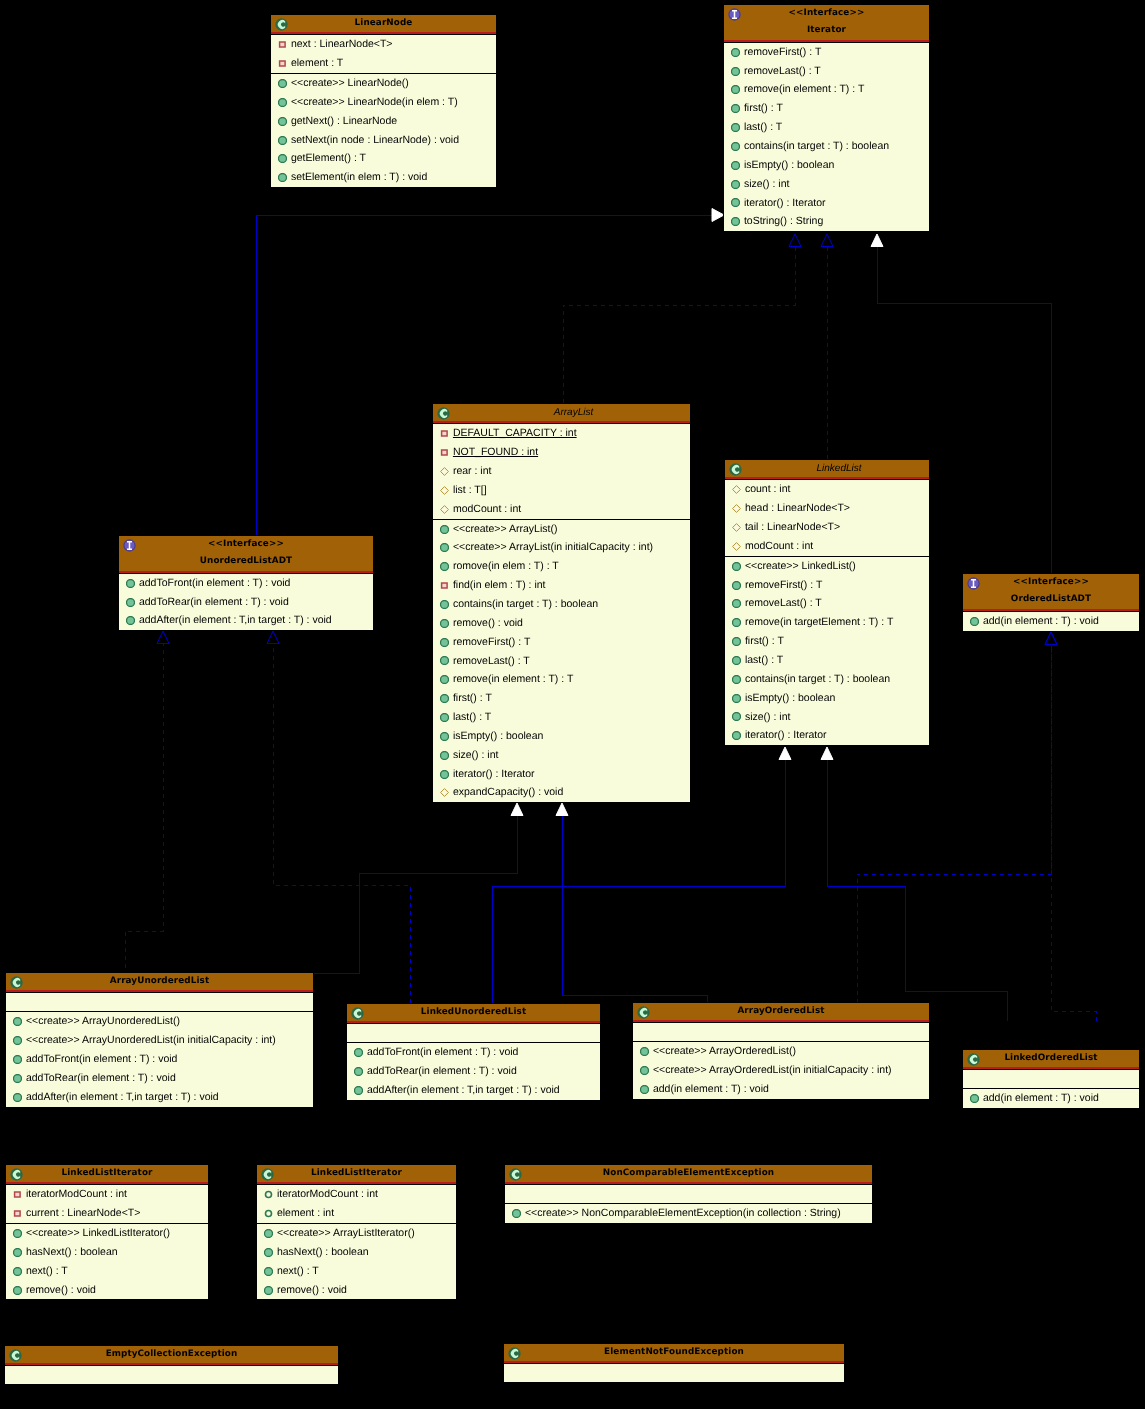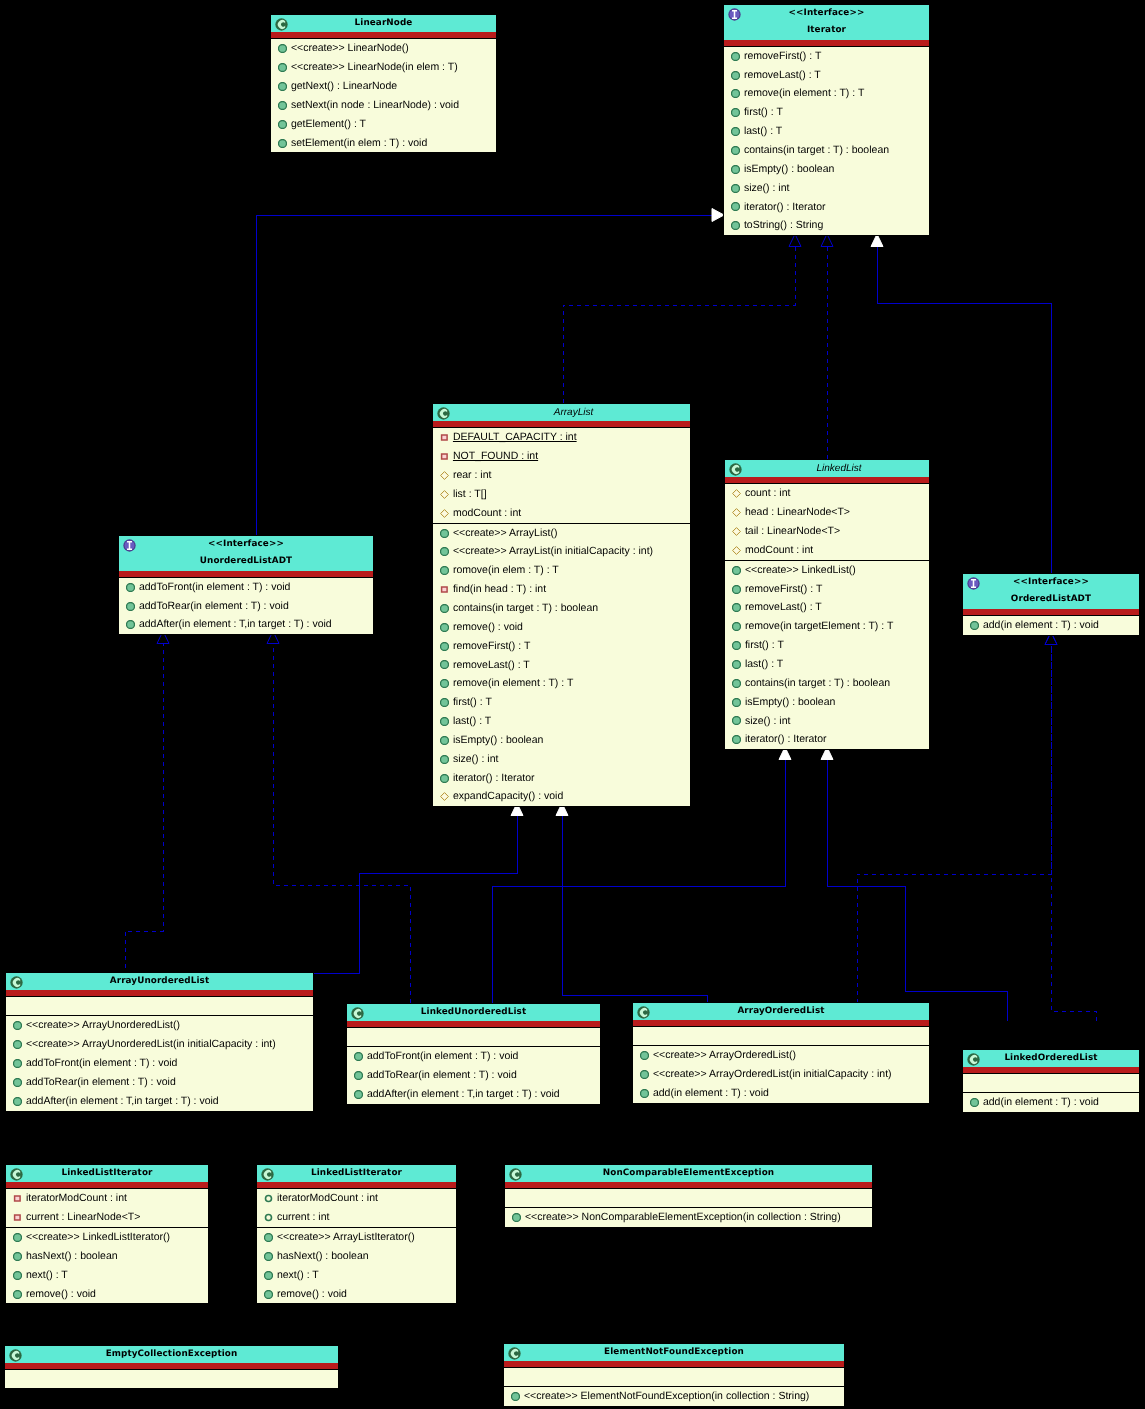--- a/index.html
+++ b/index.html
@@ -4,21 +4,21 @@
 <title>UML Class Diagram</title>
 <style>
   html,body{margin:0;padding:0;background:#000;}
   body{width:1145px;height:1409px;overflow:hidden;
        font-family:"Liberation Sans",sans-serif;
        -webkit-font-smoothing:antialiased;text-rendering:geometricPrecision;}
   #stage{position:relative;width:1145px;height:1409px;background:#000;}
   svg.links{position:absolute;left:0;top:0;width:1145px;height:1409px;}
   .umlbox{position:absolute;box-sizing:border-box;background:#f8fcdb;
           border:1px solid #000;}
-  .hdr{background:#5eead4;border-bottom:6px solid #b91c1c;position:relative;}
+  .hdr{background:#a16207;border-bottom:2px solid #b91c1c;position:relative;}
   .hdr .line{text-align:center;font-weight:bold;font-size:8.8px;color:#000;
              font-family:"DejaVu Sans",sans-serif;letter-spacing:0.1px;
              height:17.4px;line-height:17.4px;}
   .hdr .line.abs{font-style:italic;font-weight:normal;font-size:10px;
                  font-family:"Liberation Sans",sans-serif;letter-spacing:0;margin-left:24px;}
   .hdricon{position:absolute;left:4px;top:3px;
            width:13px;height:13px;line-height:0;}
   .sect{position:relative;}
   .sect.sep{border-top:1px solid #000;}
   .row{height:18.85px;line-height:18.85px;font-size:10.5px;color:#000;
@@ -88,20 +88,34 @@
     <div class="hdr">
       <svg class="hdricon" viewBox="0 0 12 12" width="12" height="12">
           <circle cx="6" cy="6" r="5.7" fill="#2c6842"></circle>
           <path d="M9.4 2.9 A4.1 4.1 0 1 0 9.4 9.1 L9.4 7.0 A2.0 2.0 0 1 1 9.4 5.0 Z" fill="#c7f7d6"></path>
         </svg>
       <div class="line">LinearNode</div>
     </div>
     <div class="sect sep">
       <div class="row">
         <span class="ic"><svg class="icsvg" viewBox="0 0 9 9" width="9" height="9">
+              <rect x="1.6" y="2" width="5.5" height="5" fill="#fbd2d2" stroke="#b04a4a" stroke-width="1.5"></rect>
+            </svg></span>
+        <span class="lbl">next : LinearNode&lt;T&gt;</span>
+      </div>
+      <div class="row">
+        <span class="ic"><svg class="icsvg" viewBox="0 0 9 9" width="9" height="9">
+              <rect x="1.6" y="2" width="5.5" height="5" fill="#fbd2d2" stroke="#b04a4a" stroke-width="1.5"></rect>
+            </svg></span>
+        <span class="lbl">element : T</span>
+      </div>
+    </div>
+    <div class="sect sep">
+      <div class="row">
+        <span class="ic"><svg class="icsvg" viewBox="0 0 9 9" width="9" height="9">
               <circle cx="4.5" cy="4.5" r="4" fill="#72c498" stroke="#2f7a52" stroke-width="1.3"></circle>
             </svg></span>
         <span class="lbl">&lt;&lt;create&gt;&gt; LinearNode()</span>
       </div>
       <div class="row">
         <span class="ic"><svg class="icsvg" viewBox="0 0 9 9" width="9" height="9">
               <circle cx="4.5" cy="4.5" r="4" fill="#72c498" stroke="#2f7a52" stroke-width="1.3"></circle>
             </svg></span>
         <span class="lbl">&lt;&lt;create&gt;&gt; LinearNode(in elem : T)</span>
       </div>
@@ -260,21 +274,21 @@
       <div class="row">
         <span class="ic"><svg class="icsvg" viewBox="0 0 9 9" width="9" height="9">
               <circle cx="4.5" cy="4.5" r="4" fill="#72c498" stroke="#2f7a52" stroke-width="1.3"></circle>
             </svg></span>
         <span class="lbl">romove(in elem : T) : T</span>
       </div>
       <div class="row">
         <span class="ic"><svg class="icsvg" viewBox="0 0 9 9" width="9" height="9">
               <rect x="1.6" y="2" width="5.5" height="5" fill="#fbd2d2" stroke="#b04a4a" stroke-width="1.5"></rect>
             </svg></span>
-        <span class="lbl">find(in head : T) : int</span>
+        <span class="lbl">find(in elem : T) : int</span>
       </div>
       <div class="row">
         <span class="ic"><svg class="icsvg" viewBox="0 0 9 9" width="9" height="9">
               <circle cx="4.5" cy="4.5" r="4" fill="#72c498" stroke="#2f7a52" stroke-width="1.3"></circle>
             </svg></span>
         <span class="lbl">contains(in target : T) : boolean</span>
       </div>
       <div class="row">
         <span class="ic"><svg class="icsvg" viewBox="0 0 9 9" width="9" height="9">
               <circle cx="4.5" cy="4.5" r="4" fill="#72c498" stroke="#2f7a52" stroke-width="1.3"></circle>
@@ -673,21 +687,21 @@
       <div class="row">
         <span class="ic"><svg class="icsvg" viewBox="0 0 9 9" width="9" height="9">
               <circle cx="4.5" cy="4.5" r="3" fill="#f8fcdb" stroke="#2f7a52" stroke-width="1.6"></circle>
             </svg></span>
         <span class="lbl">iteratorModCount : int</span>
       </div>
       <div class="row">
         <span class="ic"><svg class="icsvg" viewBox="0 0 9 9" width="9" height="9">
               <circle cx="4.5" cy="4.5" r="3" fill="#f8fcdb" stroke="#2f7a52" stroke-width="1.6"></circle>
             </svg></span>
-        <span class="lbl">current : int</span>
+        <span class="lbl">element : int</span>
       </div>
     </div>
     <div class="sect sep">
       <div class="row">
         <span class="ic"><svg class="icsvg" viewBox="0 0 9 9" width="9" height="9">
               <circle cx="4.5" cy="4.5" r="4" fill="#72c498" stroke="#2f7a52" stroke-width="1.3"></circle>
             </svg></span>
         <span class="lbl">&lt;&lt;create&gt;&gt; ArrayListIterator()</span>
       </div>
       <div class="row">
@@ -745,23 +759,15 @@
   <div class="umlbox" style="left:503px;top:1343px;width:342px">
     <div class="hdr">
       <svg class="hdricon" viewBox="0 0 12 12" width="12" height="12">
           <circle cx="6" cy="6" r="5.7" fill="#2c6842"></circle>
           <path d="M9.4 2.9 A4.1 4.1 0 1 0 9.4 9.1 L9.4 7.0 A2.0 2.0 0 1 1 9.4 5.0 Z" fill="#c7f7d6"></path>
         </svg>
       <div class="line">ElementNotFoundException</div>
     </div>
     <div class="sect sep">
       <div class="emptyrow"></div>
-    </div>
-    <div class="sect sep">
-      <div class="row">
-        <span class="ic"><svg class="icsvg" viewBox="0 0 9 9" width="9" height="9">
-              <circle cx="4.5" cy="4.5" r="4" fill="#72c498" stroke="#2f7a52" stroke-width="1.3"></circle>
-            </svg></span>
-        <span class="lbl">&lt;&lt;create&gt;&gt; ElementNotFoundException(in collection : String)</span>
-      </div>
     </div>
   </div>
 </div>
 
 </body></html>

